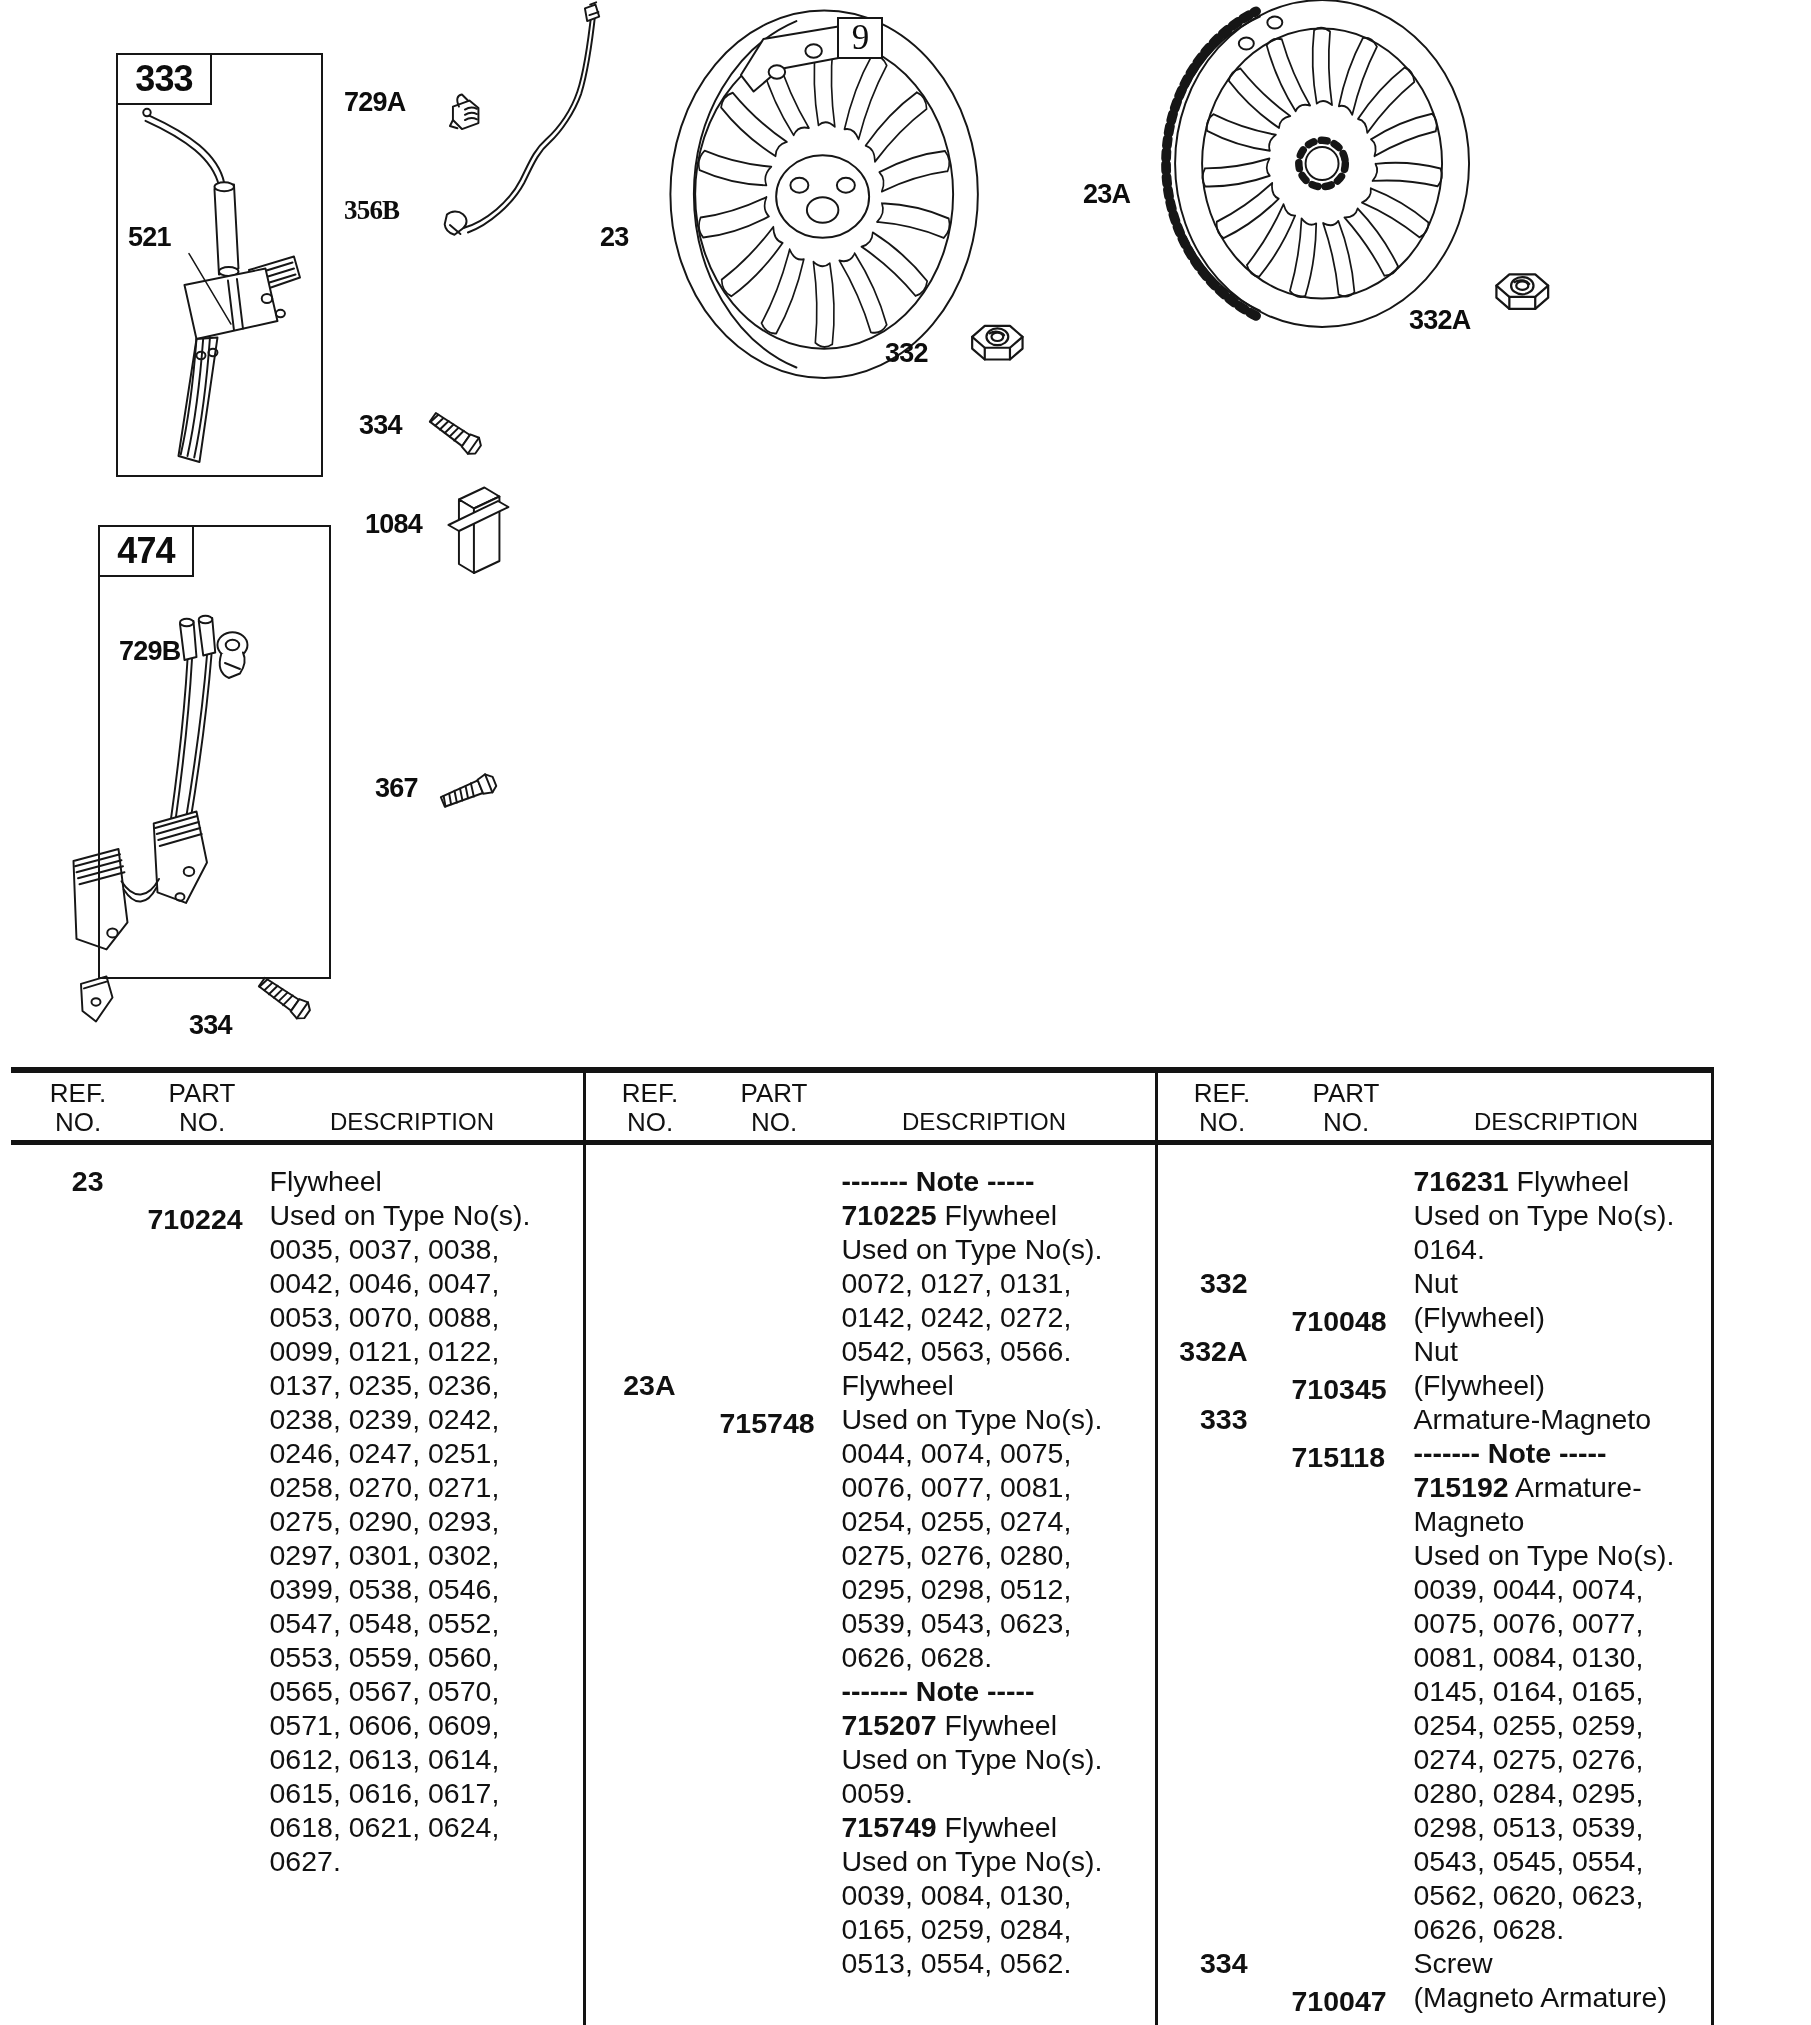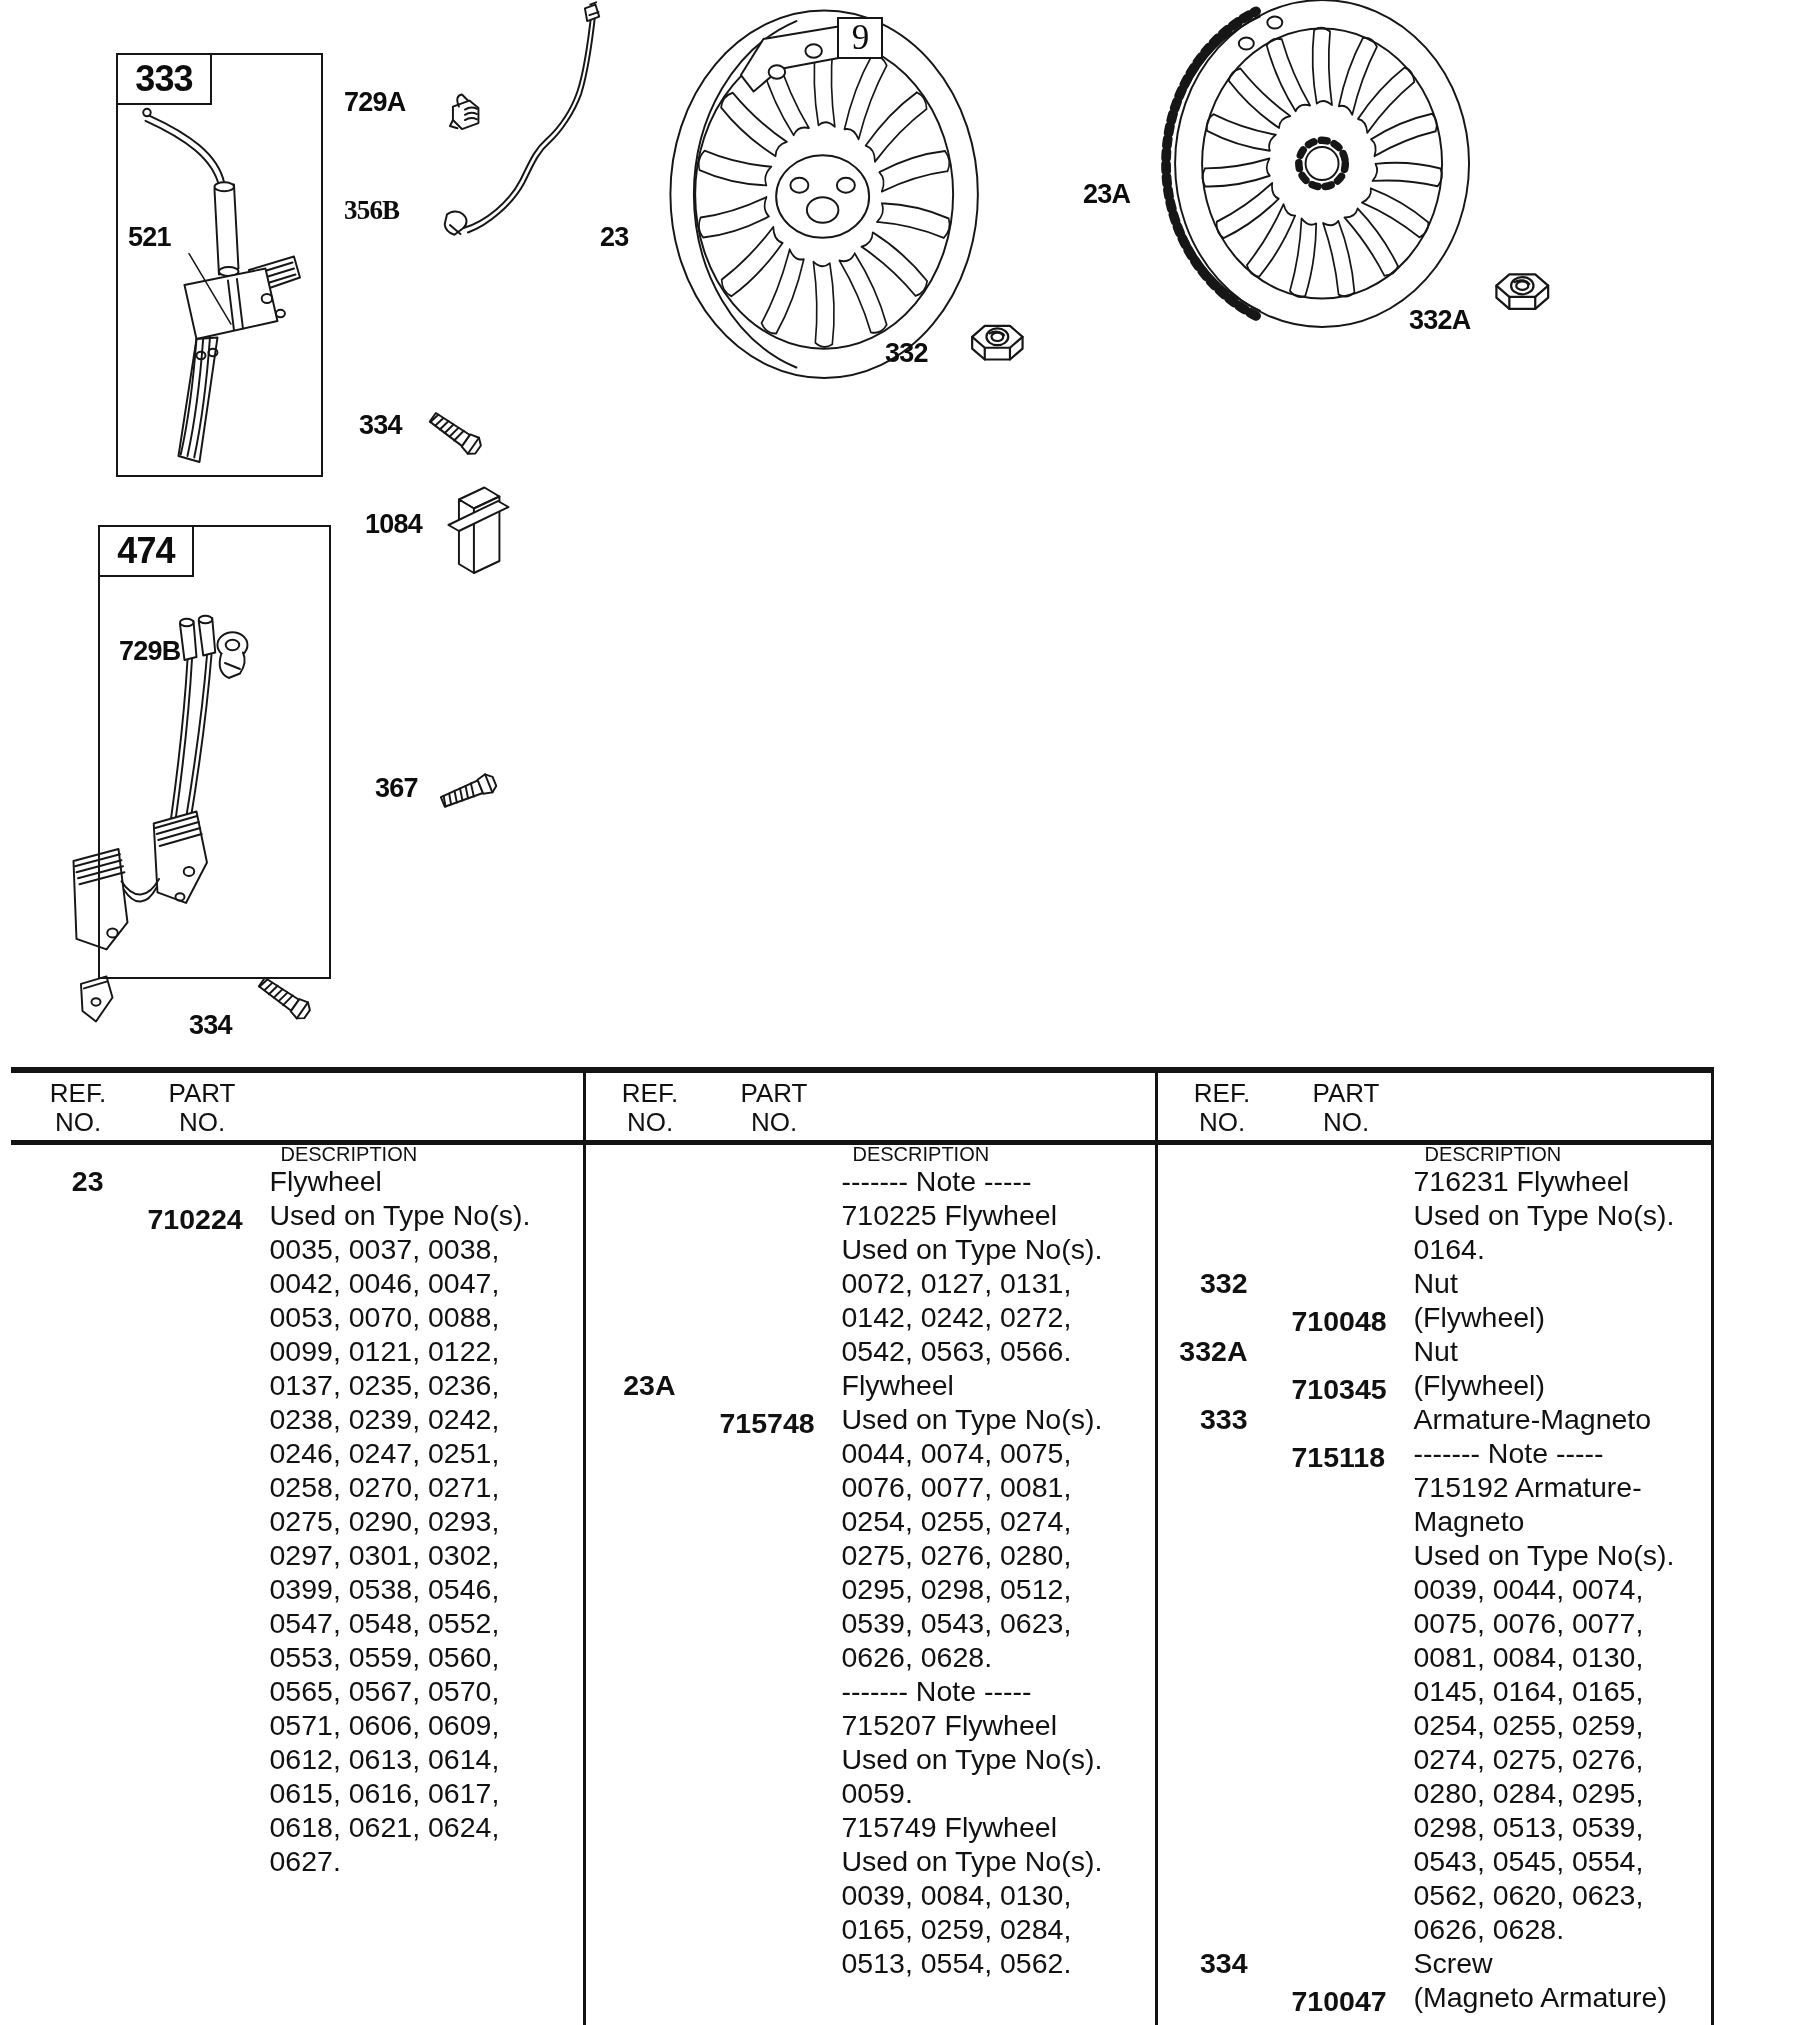--- a/index.html
+++ b/index.html
@@ -13,27 +13,27 @@
        display:flex;align-items:center;justify-content:center;font-size:36px;}
   .lbl.ref-box{width:42px;height:38px;border:2.3px solid #161616;background:#fff;
        display:flex;align-items:center;justify-content:center;
        font-family:"Liberation Serif",serif;font-weight:normal;font-size:35px;}
   
   .ptable{position:absolute;left:10.5px;top:1067px;width:1703px;height:820px;font-size:28.5px;}
   .hline{position:absolute;left:0;width:1703px;background:#131313;}
   .vline{position:absolute;top:0;width:3px;height:959px;background:#131313;}
   .pcol{position:absolute;top:0;height:959px;}
   .h-ref,.h-part{position:absolute;width:105px;text-align:center;line-height:28.5px;font-size:26px;}
-  .h-desc{position:absolute;width:263px;line-height:28.5px;font-size:20px;margin-top:32px;}
+  .h-desc{position:absolute;width:263px;text-align:center;line-height:28.5px;font-size:24px;}
   .rows{position:absolute;left:0;top:98px;right:0;}
   .trow{position:relative;height:34px;}
   .trow .ref{position:absolute;left:12px;width:81px;text-align:right;font-weight:bold;}
   .trow .part{position:absolute;left:137px;font-weight:bold;margin-top:38px;}
   .trow .desc{position:absolute;left:259px;white-space:nowrap;}
-  .b{font-weight:normal;}
+  .b{font-weight:bold;}
 </style>
 </head>
 <body>
 
 <div class="page">
 
   <div class="diagram">
     <svg width="1811" height="1065" viewBox="0 0 2415 1420" fill="none" stroke="#161616" stroke-width="2.6" stroke-linecap="round" stroke-linejoin="round">
       <defs>
         <g id="bladeA">

